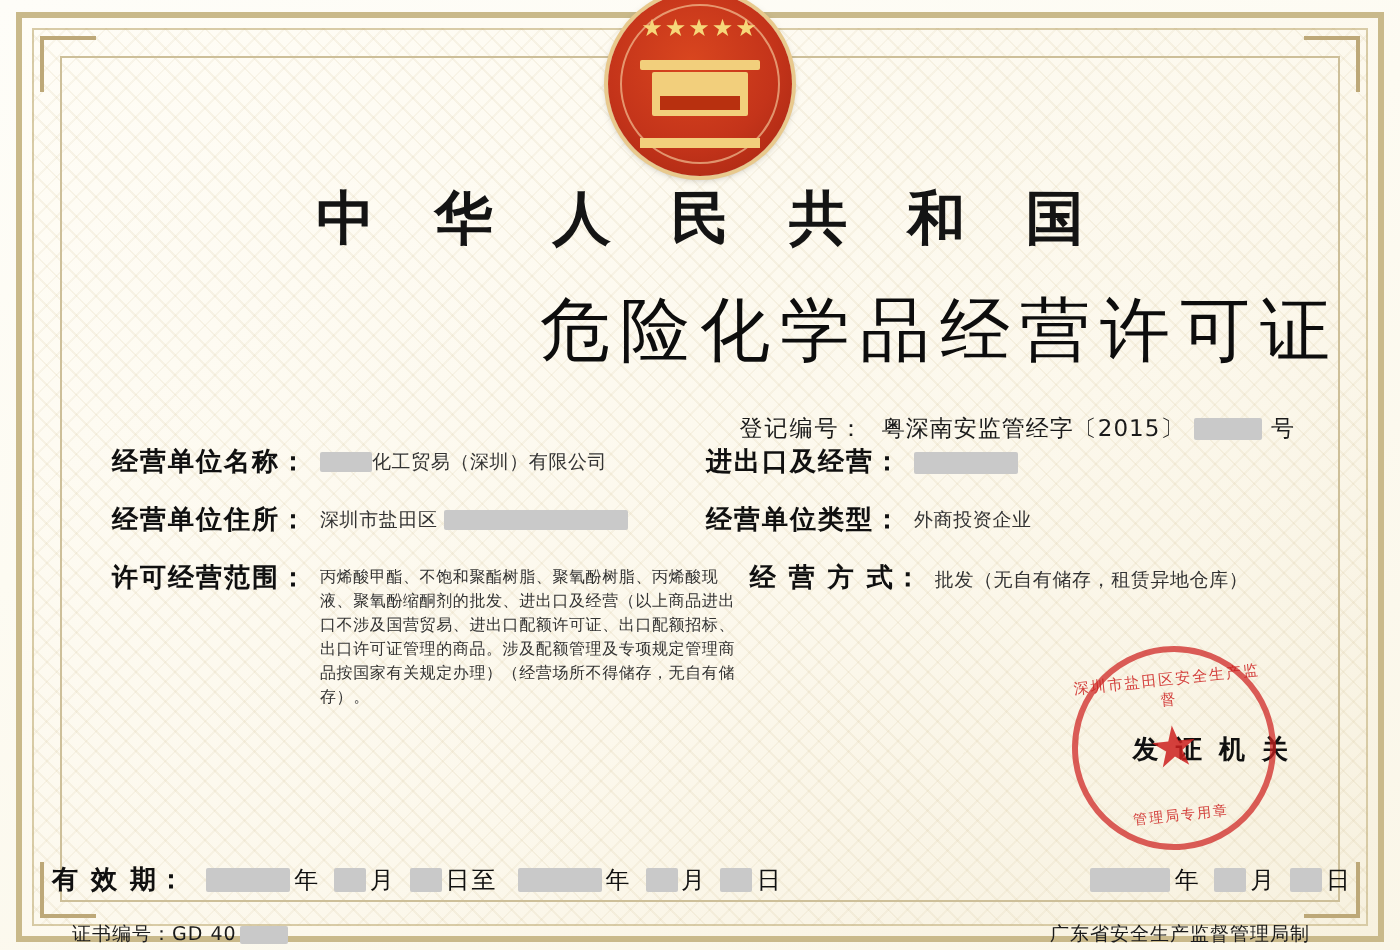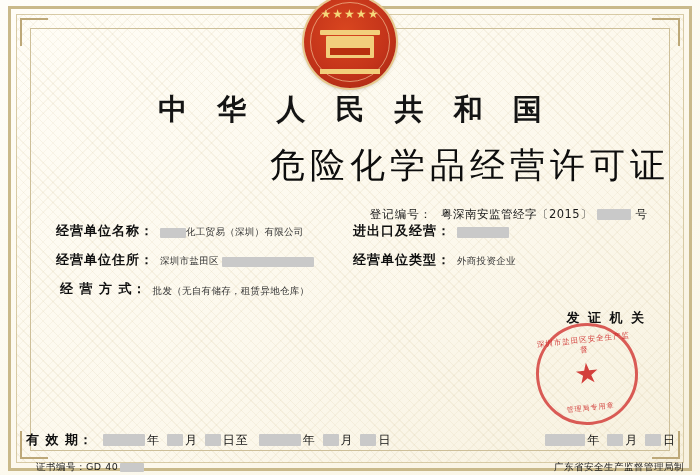--- a/index.html
+++ b/index.html
@@ -280,21 +280,21 @@
   .validity .date-seg .redact { margin: 0 2px; }
 
   
   .footer {
     position: absolute;
     left: 0; right: 0; bottom: 0;
     height: 16px;
     display: flex;
     justify-content: space-between;
     align-items: flex-end;
-    padding: 0 16px 1px 36px;
+    padding: 0 45px 1px 36px;
     font-size: 9.5px;
     color: #1a1a1a;
     letter-spacing: 0.5px;
   }
   .footer .cert-no .redact { margin: 0 2px; }
 </style>
 </head>
 <body>
 
 <div class="certificate">
@@ -353,20 +353,24 @@
             <span>深圳市盐田区</span><span class="redact" style="width:92px;height:10px;margin-left:3px;"></span>
           </span>
         </div>
         <div class="col">
           <span class="label">经营单位类型：</span>
           <span class="value">外商投资企业</span>
         </div>
       </div>
 
       <div class="row scope-row">
+        <div class="col scope-left">
+          <span class="label">许可经营范围：</span>
+          <span class="value small">丙烯酸甲酯、不饱和聚酯树脂、聚氧酚树脂、丙烯酸现液、聚氧酚缩酮剂的批发、进出口及经营（以上商品进出口不涉及国营贸易、进出口配额许可证、出口配额招标、出口许可证管理的商品。涉及配额管理及专项规定管理商品按国家有关规定办理）（经营场所不得储存，无自有储存）。</span>
+        </div>
         <div class="col scope-right">
           <span class="label">经 营 方 式：</span>
           <span class="value">批发（无自有储存，租赁异地仓库）</span>
         </div>
       </div>
 
     </div>
 
     <div class="issuer-row">
       <span class="issuer-label">发 证 机 关</span>

